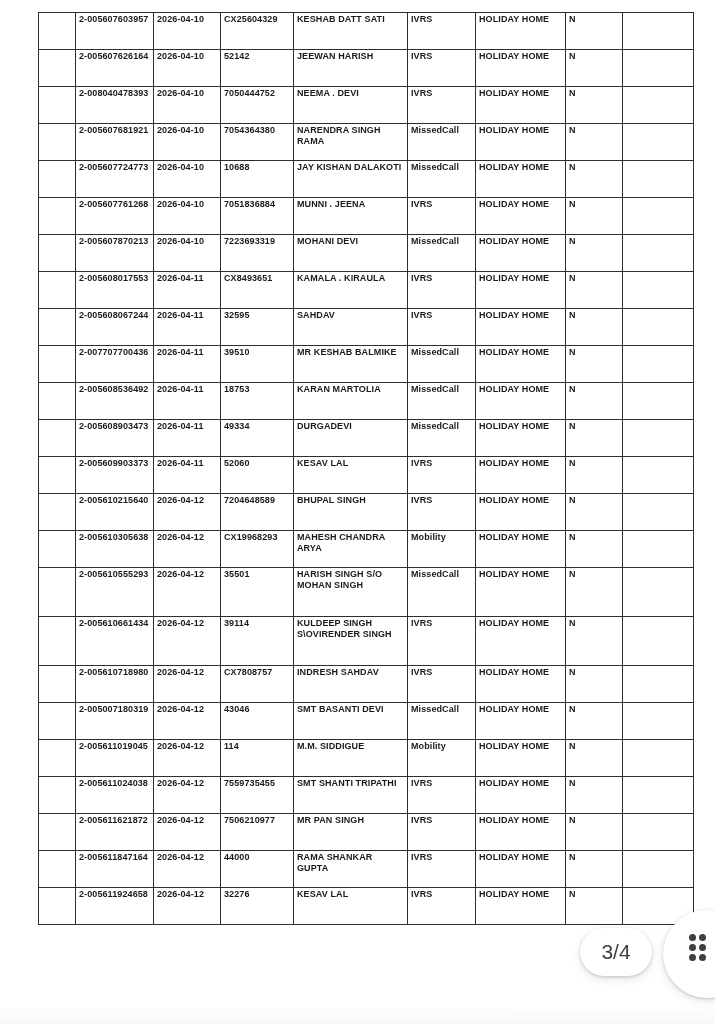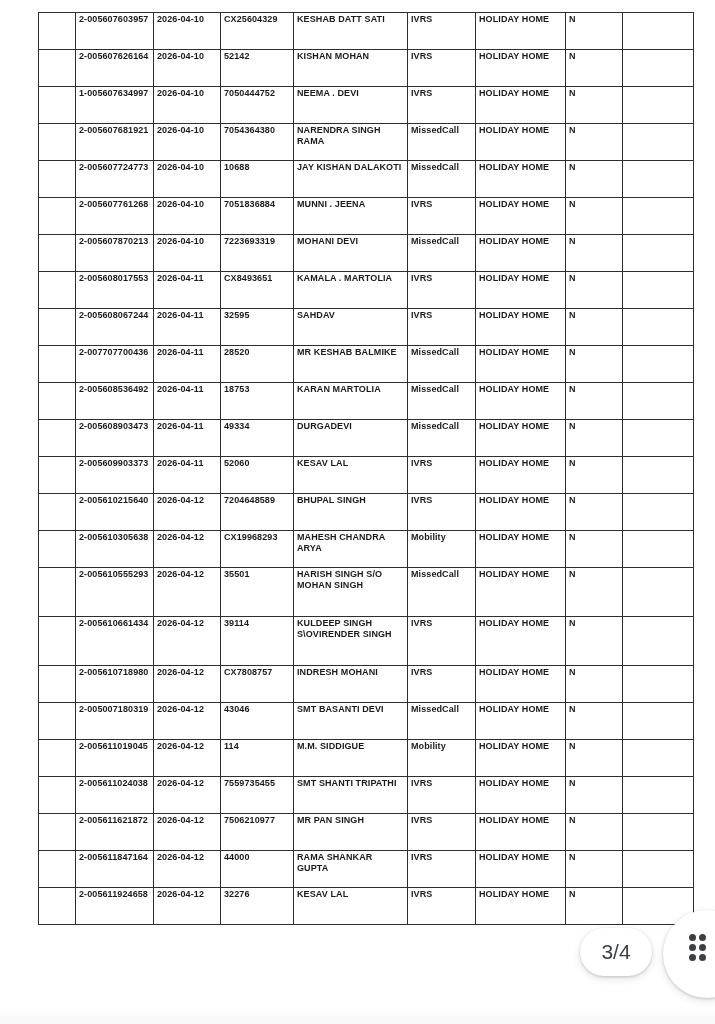--- a/index.html
+++ b/index.html
@@ -131,29 +131,29 @@
           <td class="cell-channel">IVRS</td>
           <td class="cell-scheme">HOLIDAY HOME</td>
           <td class="cell-flag">N</td>
           <td class="cell-remark"></td>
         </tr>
         <tr>
           <td class="cell-sno">49</td>
           <td class="cell-id">2-005607626164</td>
           <td class="cell-date">2026-04-10</td>
           <td class="cell-ref">52142</td>
-          <td class="cell-name">KISHAN MOHAN</td>
+          <td class="cell-name">JEEWAN HARISH</td>
           <td class="cell-channel">IVRS</td>
           <td class="cell-scheme">HOLIDAY HOME</td>
           <td class="cell-flag">N</td>
           <td class="cell-remark"></td>
         </tr>
         <tr>
           <td class="cell-sno">70</td>
-          <td class="cell-id">1-005607634997</td>
+          <td class="cell-id">2-008040478393</td>
           <td class="cell-date">2026-04-10</td>
           <td class="cell-ref">7050444752</td>
           <td class="cell-name">NEEMA . DEVI</td>
           <td class="cell-channel">IVRS</td>
           <td class="cell-scheme">HOLIDAY HOME</td>
           <td class="cell-flag">N</td>
           <td class="cell-remark"></td>
         </tr>
         <tr>
           <td class="cell-sno">51</td>
@@ -197,42 +197,42 @@
           <td class="cell-channel">MissedCall</td>
           <td class="cell-scheme">HOLIDAY HOME</td>
           <td class="cell-flag">N</td>
           <td class="cell-remark"></td>
         </tr>
         <tr>
           <td class="cell-sno">55</td>
           <td class="cell-id">2-005608017553</td>
           <td class="cell-date">2026-04-11</td>
           <td class="cell-ref">CX8493651</td>
-          <td class="cell-name">KAMALA . MARTOLIA</td>
+          <td class="cell-name">KAMALA . KIRAULA</td>
           <td class="cell-channel">IVRS</td>
           <td class="cell-scheme">HOLIDAY HOME</td>
           <td class="cell-flag">N</td>
           <td class="cell-remark"></td>
         </tr>
         <tr>
           <td class="cell-sno">56</td>
           <td class="cell-id">2-005608067244</td>
           <td class="cell-date">2026-04-11</td>
           <td class="cell-ref">32595</td>
           <td class="cell-name">SAHDAV</td>
           <td class="cell-channel">IVRS</td>
           <td class="cell-scheme">HOLIDAY HOME</td>
           <td class="cell-flag">N</td>
           <td class="cell-remark"></td>
         </tr>
         <tr>
           <td class="cell-sno">57</td>
           <td class="cell-id">2-007707700436</td>
           <td class="cell-date">2026-04-11</td>
-          <td class="cell-ref">28520</td>
+          <td class="cell-ref">39510</td>
           <td class="cell-name">MR KESHAB BALMIKE</td>
           <td class="cell-channel">MissedCall</td>
           <td class="cell-scheme">HOLIDAY HOME</td>
           <td class="cell-flag">N</td>
           <td class="cell-remark"></td>
         </tr>
         <tr>
           <td class="cell-sno">58</td>
           <td class="cell-id">2-005608536492</td>
           <td class="cell-date">2026-04-11</td>
@@ -307,21 +307,21 @@
           <td class="cell-channel">IVRS</td>
           <td class="cell-scheme">HOLIDAY HOME</td>
           <td class="cell-flag">N</td>
           <td class="cell-remark"></td>
         </tr>
         <tr>
           <td class="cell-sno">65</td>
           <td class="cell-id">2-005610718980</td>
           <td class="cell-date">2026-04-12</td>
           <td class="cell-ref">CX7808757</td>
-          <td class="cell-name">INDRESH MOHANI</td>
+          <td class="cell-name">INDRESH SAHDAV</td>
           <td class="cell-channel">IVRS</td>
           <td class="cell-scheme">HOLIDAY HOME</td>
           <td class="cell-flag">N</td>
           <td class="cell-remark"></td>
         </tr>
         <tr>
           <td class="cell-sno">66</td>
           <td class="cell-id">2-005007180319</td>
           <td class="cell-date">2026-04-12</td>
           <td class="cell-ref">43046</td>

